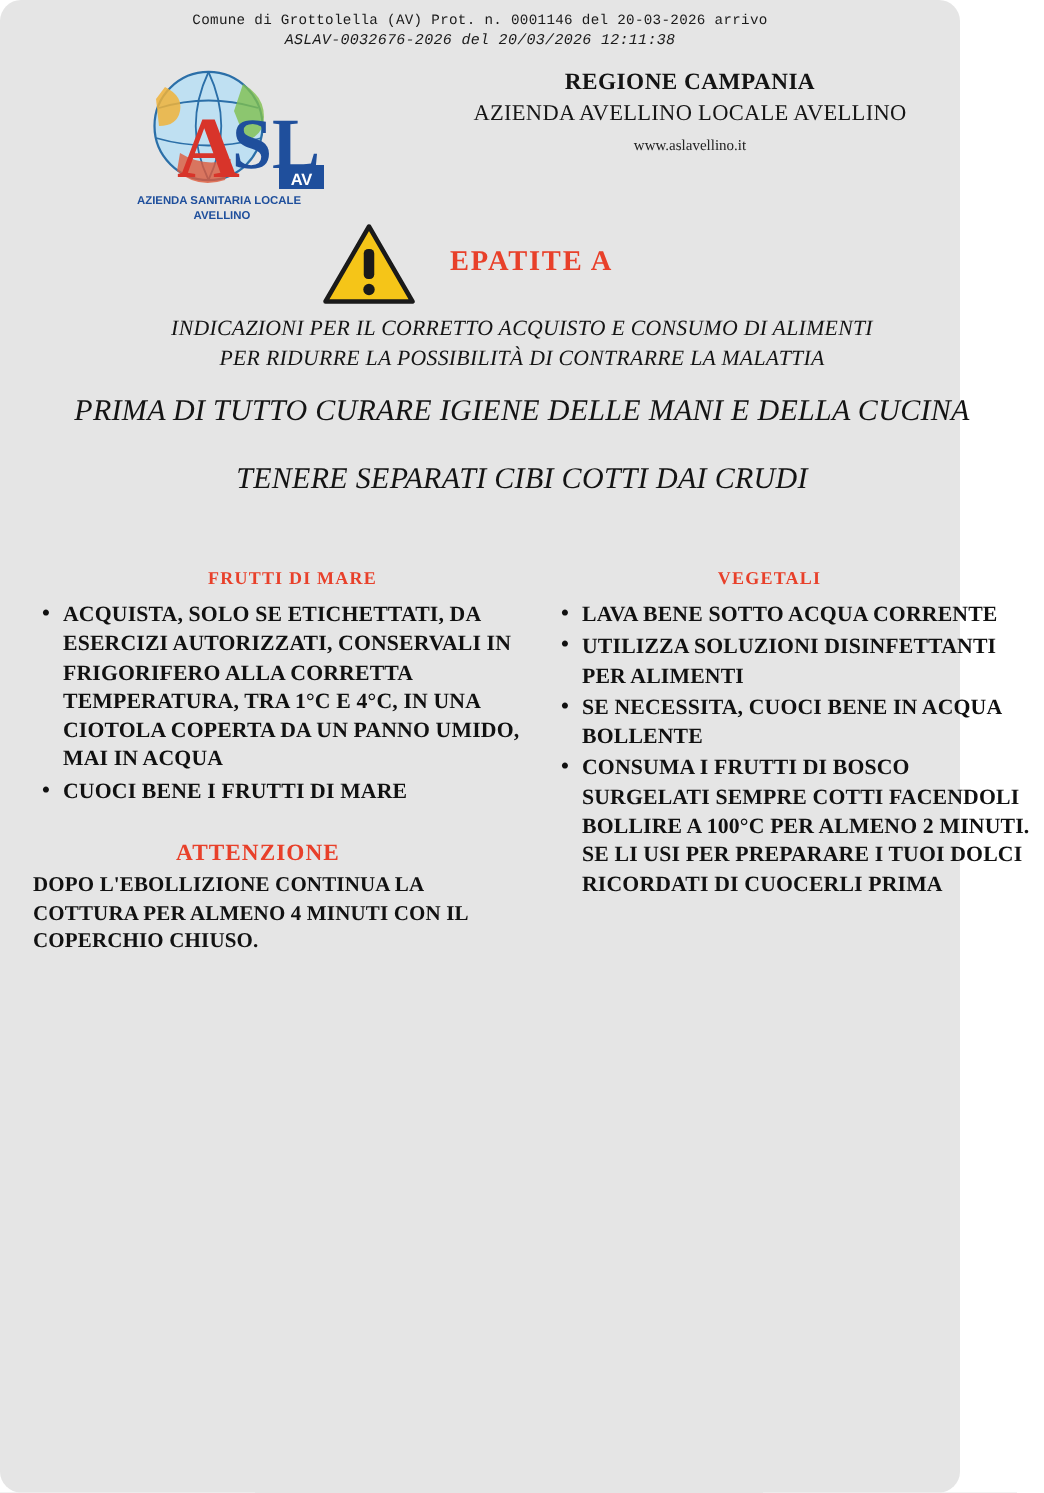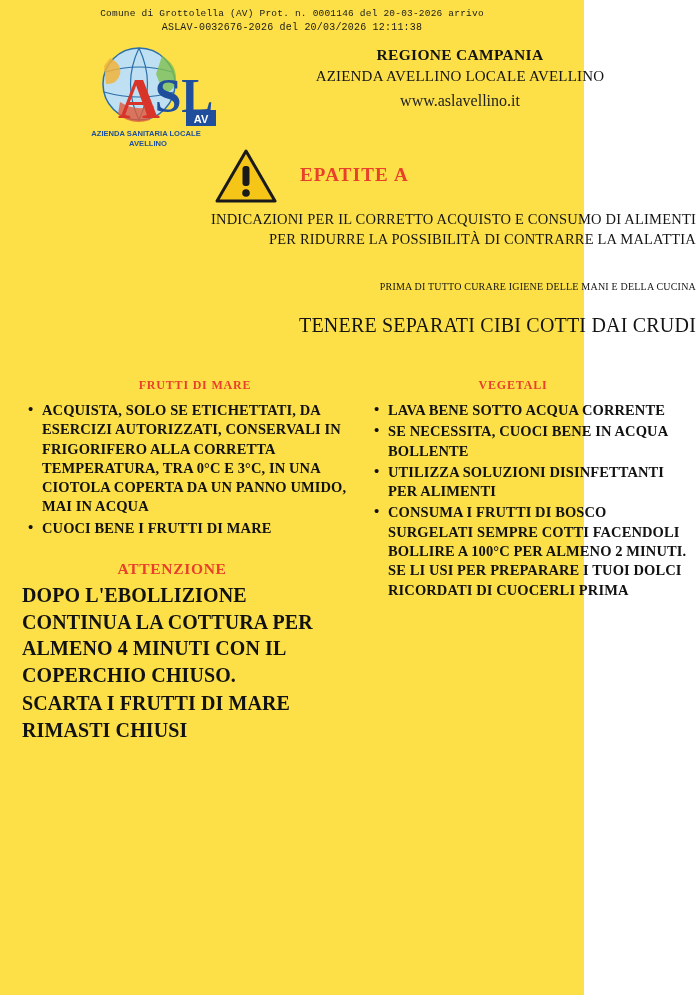--- a/index.html
+++ b/index.html
@@ -10,40 +10,42 @@
     width: 696px;
     height: 995px;
     background: #ffffff;
     font-family: "Liberation Serif", serif;
     color: #111;
     position: relative;
     overflow: hidden;
   }
   .page {
     position: relative;
-    width: 584px;
+    width: 640px;
     height: 995px;
-    background: #fde047;
+    background: #e5e5e5;
+    border-radius: 14px;
   }
 
   
   .stamp {
     position: absolute;
     top: 8px;
     left: 0;
     right: 0;
     text-align: center;
     font-family: "Liberation Mono", monospace;
     font-size: 9.5px;
     letter-spacing: 0.2px;
     color: #1a1a1a;
     line-height: 1.35;
   }
   .stamp .line2 {
     font-size: 10px;
+    font-style: italic;
   }
 
   
   .header {
     position: absolute;
     top: 38px;
     left: 0;
     width: 696px;
     height: 110px;
   }
@@ -69,21 +71,21 @@
     letter-spacing: 0.3px;
     color: #141414;
   }
   .org .l2 {
     font-size: 15px;
     margin-top: 4px;
     letter-spacing: 0.2px;
     color: #141414;
   }
   .org .l3 {
-    font-size: 16px;
+    font-size: 10px;
     margin-top: 7px;
     color: #222;
   }
 
   
   .titlerow {
     position: absolute;
     top: 148px;
     left: 0;
     width: 696px;
@@ -105,31 +107,32 @@
     color: #e8402a;
     letter-spacing: 1.2px;
   }
 
   
   .intro {
     position: absolute;
     top: 210px;
     left: 0;
     width: 696px;
-    text-align: right;
+    text-align: center;
     color: #141414;
+    font-style: italic;
   }
   .intro .i1 {
     font-size: 14.5px;
     letter-spacing: 0.2px;
     line-height: 1.35;
   }
   .intro .i2 {
-    font-size: 10px;
-    margin-top: 32px;
+    font-size: 20px;
+    margin-top: 14px;
     letter-spacing: 0.2px;
   }
   .intro .i3 {
     font-size: 20px;
     margin-top: 22px;
     letter-spacing: 0.2px;
   }
 
   
   .columns {
@@ -186,21 +189,21 @@
   .attn .attnhead {
     font-size: 15.5px;
     font-weight: bold;
     color: #e8402a;
     letter-spacing: 0.7px;
     text-align: center;
     padding-right: 30px;
     margin-bottom: 4px;
   }
   .attn .attnbody {
-    font-size: 20px;
+    font-size: 14px;
     font-weight: bold;
     line-height: 1.33;
     color: #111;
     letter-spacing: 0.1px;
   }
   .attn .attnbody .p2 { margin-top: 2px; }
 </style>
 </head>
 <body>
 
@@ -260,37 +263,36 @@
     <div class="i1">PER RIDURRE LA POSSIBILITÀ DI CONTRARRE LA MALATTIA</div>
     <div class="i2">PRIMA DI TUTTO CURARE IGIENE DELLE MANI E DELLA CUCINA</div>
     <div class="i3">TENERE SEPARATI CIBI COTTI DAI CRUDI</div>
   </div>
 
   <div class="columns">
 
     <div class="col col-left">
       <div class="colhead">FRUTTI DI MARE</div>
       <ul class="bullets">
-        <li>ACQUISTA, SOLO SE ETICHETTATI, DA ESERCIZI AUTORIZZATI, CONSERVALI IN FRIGORIFERO ALLA CORRETTA TEMPERATURA, TRA 0°C E 3°C, IN UNA CIOTOLA COPERTA DA UN PANNO UMIDO, MAI IN ACQUA</li>
+        <li>ACQUISTA, SOLO SE ETICHETTATI, DA ESERCIZI AUTORIZZATI, CONSERVALI IN FRIGORIFERO ALLA CORRETTA TEMPERATURA, TRA 1°C E 4°C, IN UNA CIOTOLA COPERTA DA UN PANNO UMIDO, MAI IN ACQUA</li>
         <li>CUOCI BENE I FRUTTI DI MARE</li>
       </ul>
       <div class="attn">
         <div class="attnhead">ATTENZIONE</div>
         <div class="attnbody">
           <div class="p1">DOPO L'EBOLLIZIONE CONTINUA LA COTTURA PER ALMENO 4 MINUTI CON IL COPERCHIO CHIUSO.</div>
-          <div class="p2">SCARTA I FRUTTI DI MARE RIMASTI CHIUSI</div>
         </div>
       </div>
     </div>
 
     <div class="col col-right">
       <div class="colhead">VEGETALI</div>
       <ul class="bullets">
         <li>LAVA BENE SOTTO ACQUA CORRENTE</li>
+        <li>UTILIZZA SOLUZIONI DISINFETTANTI PER ALIMENTI</li>
         <li>SE NECESSITA, CUOCI BENE IN ACQUA BOLLENTE</li>
-        <li>UTILIZZA SOLUZIONI DISINFETTANTI PER ALIMENTI</li>
         <li>CONSUMA I FRUTTI DI BOSCO SURGELATI SEMPRE COTTI FACENDOLI BOLLIRE A 100°C PER ALMENO 2 MINUTI. SE LI USI PER PREPARARE I TUOI DOLCI RICORDATI DI CUOCERLI PRIMA</li>
       </ul>
     </div>
 
   </div>
 
 </div>
 
 </body></html>

